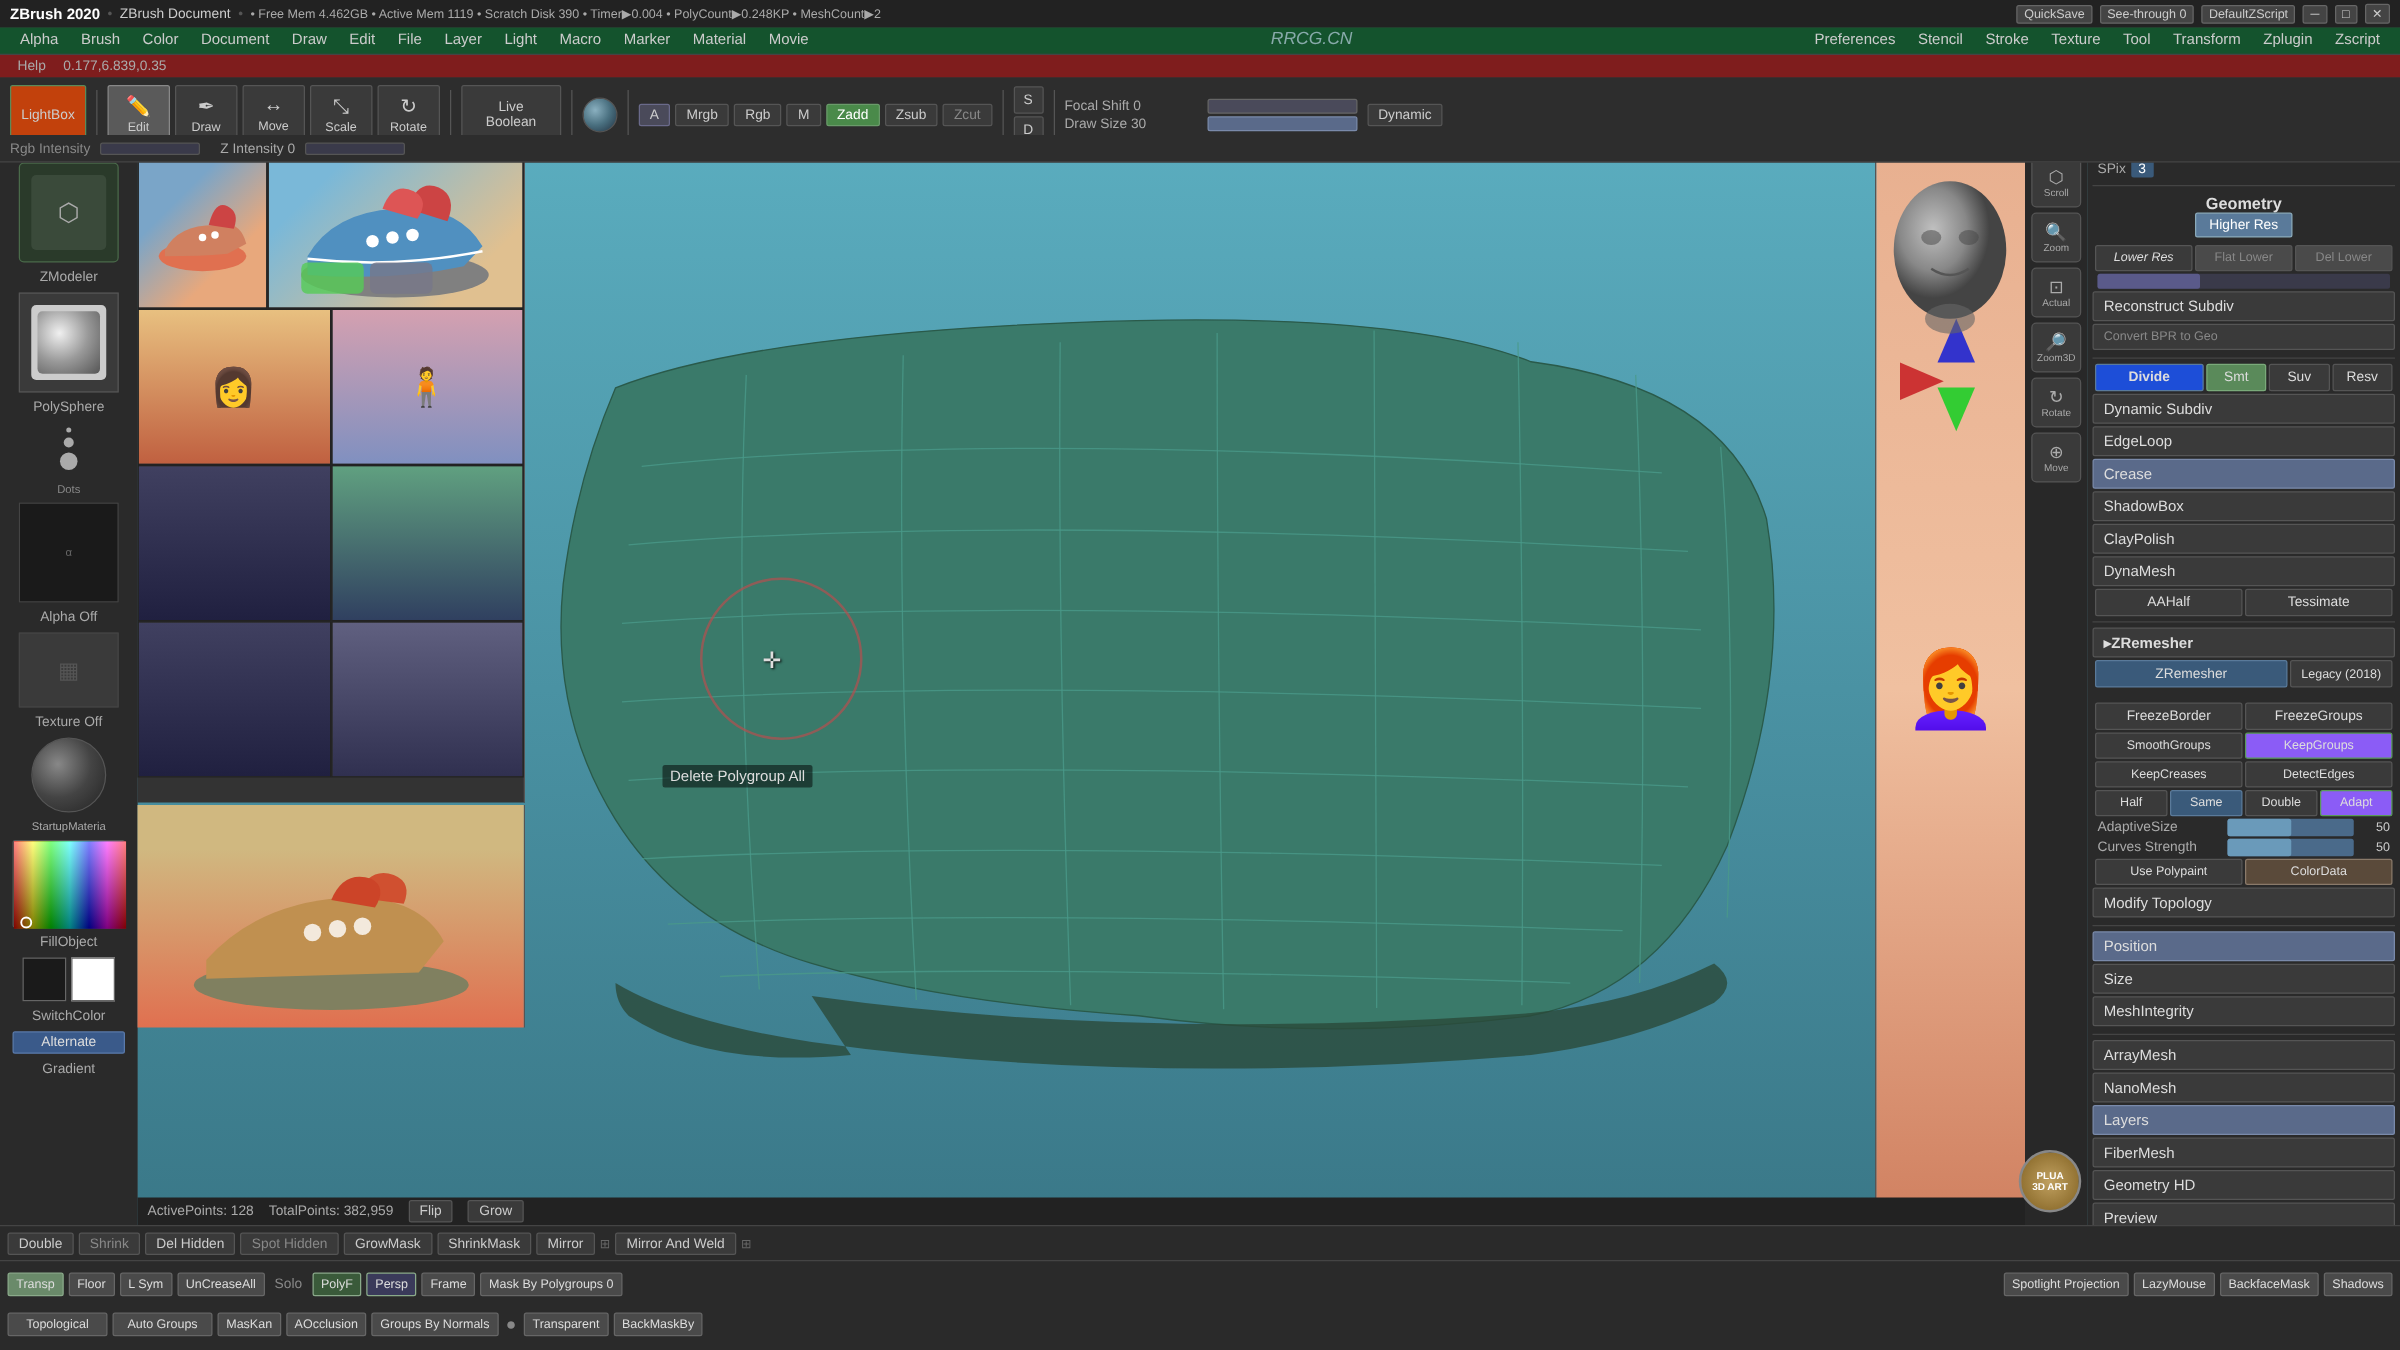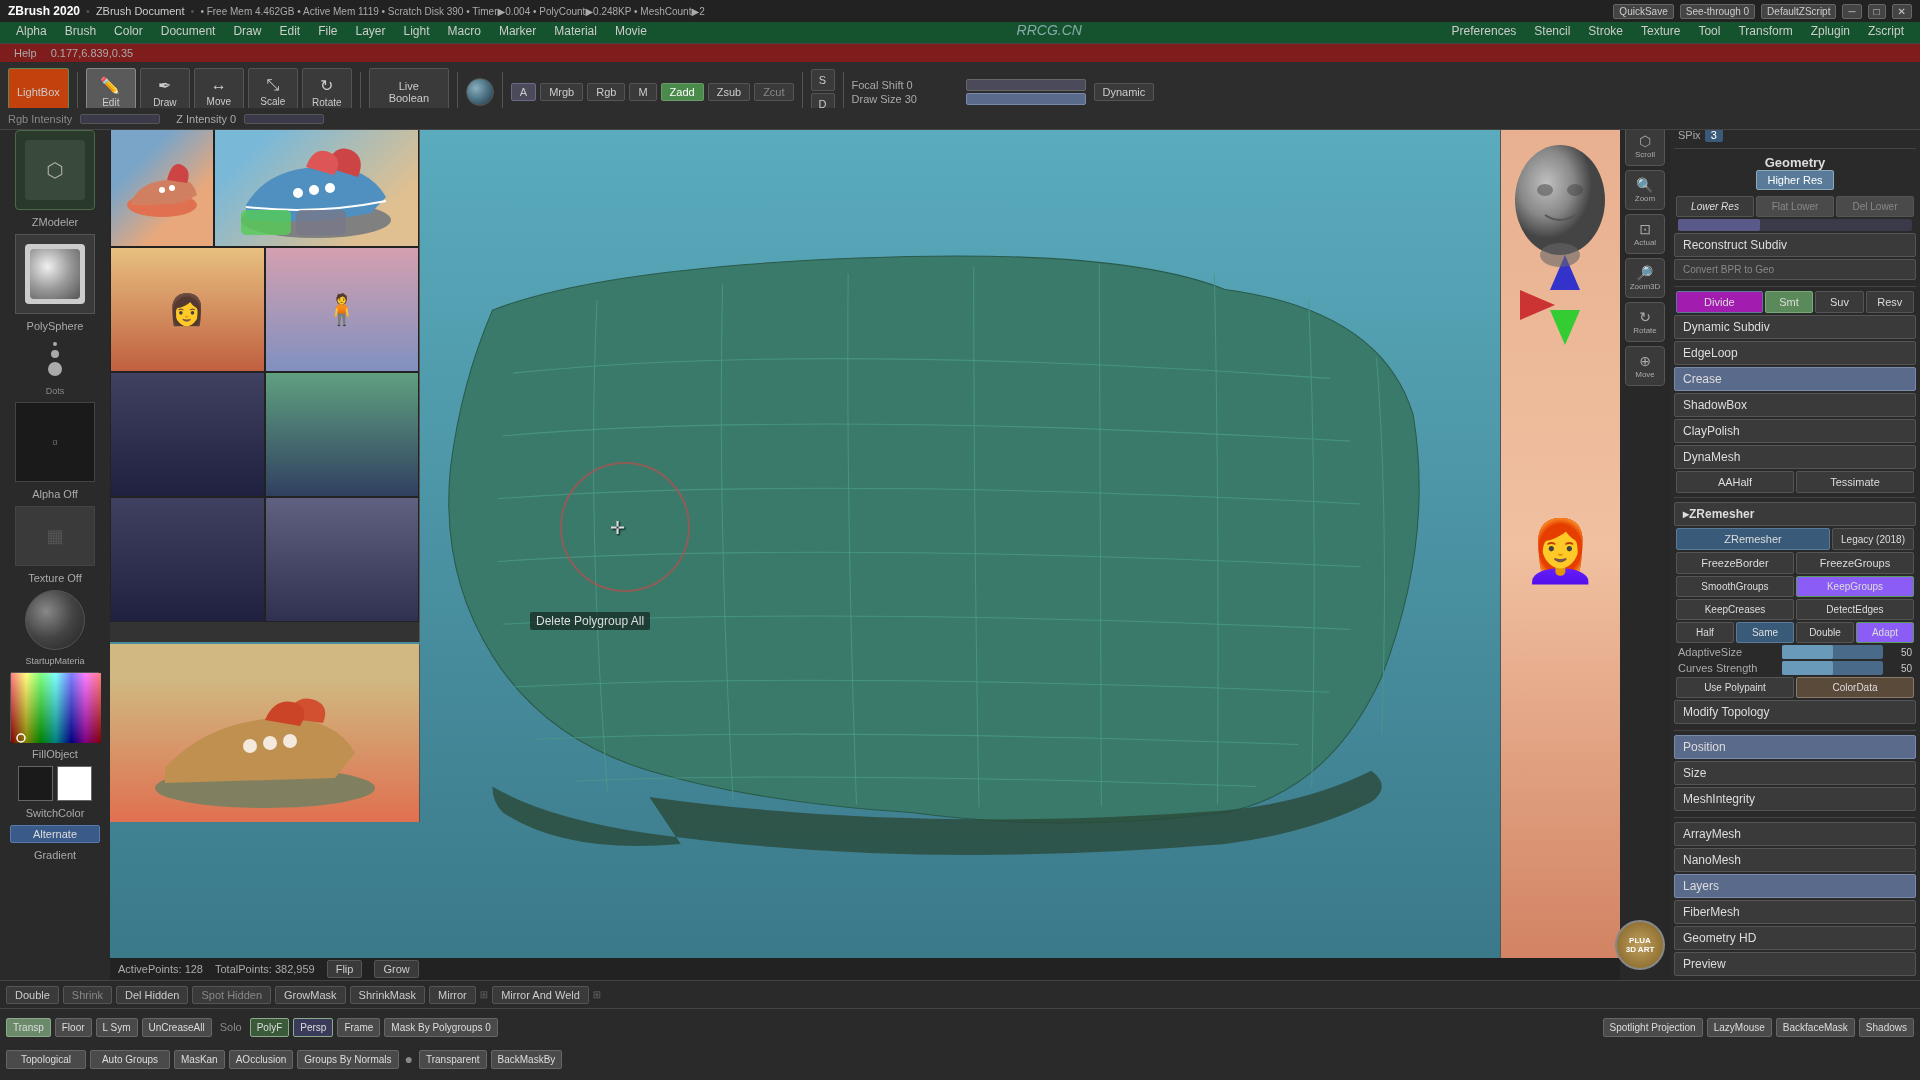--- a/index.html
+++ b/index.html
@@ -1020,21 +1020,21 @@
   
   <button class="right-btn">Reconstruct Subdiv</button>
 
   
   <button class="right-btn" style="font-size:10px;color:#888;">Convert BPR to Geo</button>
 
   <div class="divider"></div>
 
   
   <div style="display:flex;gap:2px;margin-bottom:2px;padding:0 2px;align-items:center;">
-    <button class="right-btn-half" style="background:#a21caf;border-color:#5a7a9a;flex:2;">Divide</button>
+    <button class="right-btn-half" style="background:#1d4ed8;border-color:#5a7a9a;flex:2;font-weight:bold;">Divide</button>
     <button class="right-btn-half" style="background:#5a8a5a;border-color:#7aaa7a;">Smt</button>
     <button class="right-btn-half">Suv</button>
     <button class="right-btn-half">Resv</button>
   </div>
 
   
   <button class="right-btn">Dynamic Subdiv</button>
 
   
   <button class="right-btn">EdgeLoop</button>
@@ -1056,21 +1056,21 @@
     <button class="right-btn-half">AAHalf</button>
     <button class="right-btn-half">Tessimate</button>
   </div>
 
   <div class="divider"></div>
 
   
   <button class="right-btn" style="font-weight:bold;">▸ZRemesher</button>
 
   
-  <div style="display:flex;gap:2px;margin-bottom:2px;padding:0 2px;">
+  <div style="display:flex;gap:2px;margin-bottom:12px;padding:0 2px;">
     <button class="right-btn-half blue" style="flex:2;">ZRemesher</button>
     <button class="right-btn-half" style="font-size:10px;">Legacy (2018)</button>
   </div>
 
   
   <div style="display:flex;gap:2px;margin-bottom:2px;padding:0 2px;">
     <button class="right-btn-half">FreezeBorder</button>
     <button class="right-btn-half">FreezeGroups</button>
   </div>
 

